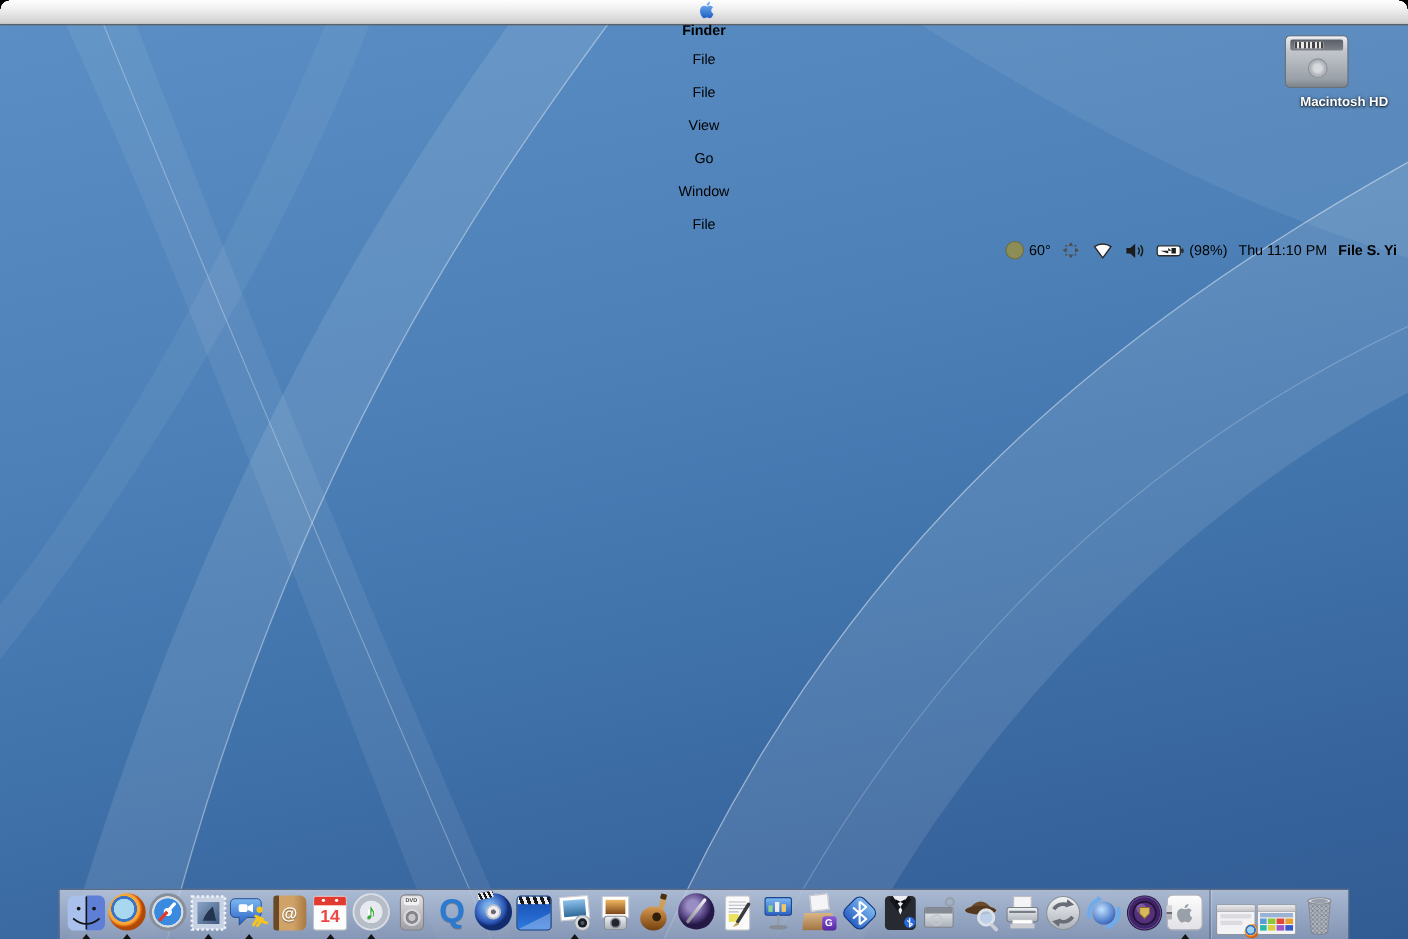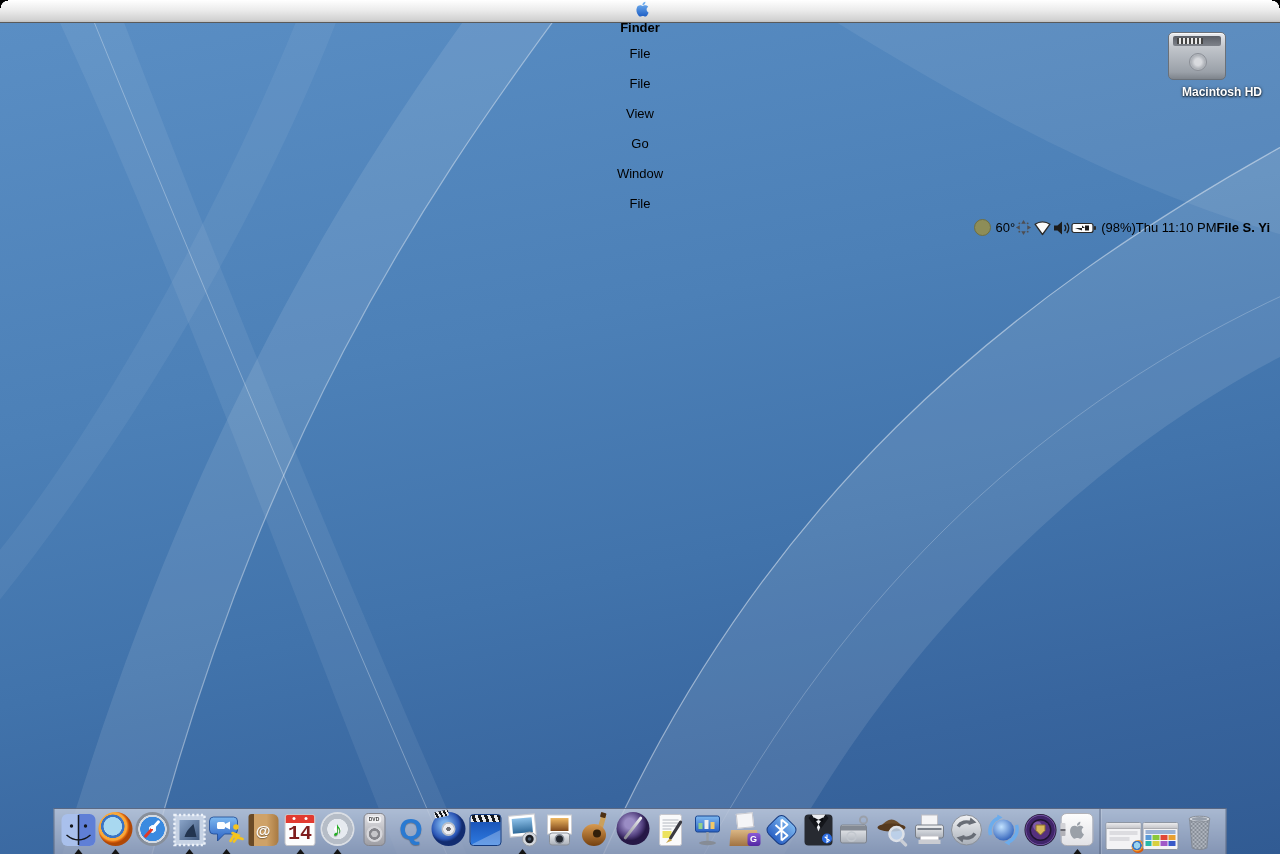--- a/index.html
+++ b/index.html
@@ -8,21 +8,21 @@
   
   .menubar{position:absolute;top:0;left:0;right:0;height:22px;z-index:10;
     background:linear-gradient(#ffffff,#ececec 45%,#d2d2d2 90%,#c0c0c0);
     border-bottom:1px solid #5a5a5a;display:flex;align-items:center;font-size:13px;color:#000;flex-direction:column;}
   .corner{position:absolute;top:0;width:8px;height:8px;z-index:30;}
   .corner.l{left:0;background:radial-gradient(circle at 100% 100%,transparent 0 7px,#000 7.5px);}
   .corner.r{right:0;background:radial-gradient(circle at 0% 100%,transparent 0 7px,#000 7.5px);}
   .mitem{line-height:22px;padding:4px 11px;cursor:default;}
   .mitem.apple{padding:0 10px 0 15px;display:flex;align-items:center;}
   .mitem.appname{font-weight:bold;padding:0 12px;}
-  .status{margin-left:auto;display:flex;align-items:center;padding-right:10px;}
+  .status{margin-left:auto;display:flex;align-items:center;gap:10px;padding-right:10px;}
   .sicon{display:flex;align-items:center;gap:4px;}
   .mooncircle{width:15px;height:15px;border-radius:50%;background:#8d8d58;border:1px solid #6e6e42;}
   .user{font-weight:bold;}
   
   .desktop{position:absolute;top:22px;left:0;right:0;bottom:0;
     background:linear-gradient(168deg,#5a8ec4 0%,#4c80b7 38%,#4173ab 62%,#38659e 82%,#315b93 100%);}
   .desktop svg.wp{position:absolute;inset:0;width:100%;height:100%;}
   
   .hdwrap{position:absolute;top:10px;right:18px;width:130px;text-align:right;cursor:default;}
   .hdicon{width:56px;height:46px;margin:0 auto;border-radius:5px;position:relative;
@@ -52,21 +52,21 @@
     background:radial-gradient(circle at 42% 42%,#a8d8f0 0 9px,#3a74c4 9.5px 11.5px,#f8a83a 12px 14px,#e0660e 15.5px,#b04806 17px);}
   .safari{width:34px;height:34px;border-radius:50%;position:relative;
     background:radial-gradient(circle,#eef6ff 0 3.5px,#3a8ae0 4px 12px,#d4dae2 12.5px 14px,#878f9b 14.5px 17px);}
   .safari::after{content:"";position:absolute;left:15.5px;top:6px;width:3px;height:22px;border-radius:1px;
     background:linear-gradient(#fff 50%,#e03a28 50%);transform:rotate(42deg);}
   .ical{width:31px;height:32px;margin-top:2px;background:#fdfdfd;border:1px solid #c4c4c8;border-radius:3px;
     overflow:hidden;text-align:center;box-sizing:border-box;}
   .ical .strip{height:8px;background:#e23a30;position:relative;}
   .ical .strip i{position:absolute;top:2px;width:3px;height:3px;border-radius:50%;background:#fff;}
   .ical .strip i.d1{left:7px;} .ical .strip i.d2{right:7px;}
-  .ical .date{font-size:20px;font-weight:bold;line-height:21px;color:#7f1d1d;font-family:Liberation Mono, monospace;}
+  .ical .date{font-size:16px;font-weight:bold;line-height:21px;color:#ef4444;}
   .abook{width:30px;height:32px;margin-top:2px;border-radius:3px 6px 6px 3px;
     background:linear-gradient(90deg,#6a4a26 0 5px,#cfa268 5px 60%,#a87a42 100%);
     display:flex;align-items:center;justify-content:center;}
   .abook .at{color:#fff;font-size:15px;font-weight:bold;text-shadow:0 1px 1px rgba(0,0,0,.4);}
   .itunes{width:34px;height:34px;border-radius:50%;display:flex;align-items:center;justify-content:center;
     background:radial-gradient(circle,#ffffff 0 3px,#e6eaf0 3.5px 10px,#b6bdc7 10.5px 15px,#dadee4 15.5px 17px);}
   .itunes .note{color:#22b022;font-size:20px;font-weight:bold;text-shadow:0 1px 1px rgba(0,0,0,.35);}
   .dvdp{width:22px;height:33px;margin-top:1px;background:linear-gradient(180deg,#e2e2e6,#9e9ea4);
     border-radius:5px;border:1px solid #84848a;position:relative;box-sizing:border-box;}
   .dvdp .logo{position:absolute;top:2px;left:50%;transform:translateX(-50%);

